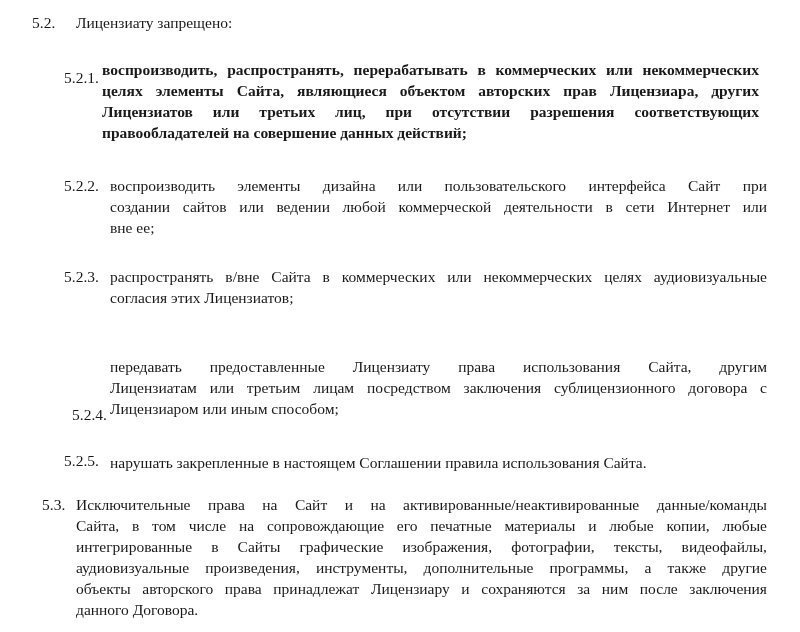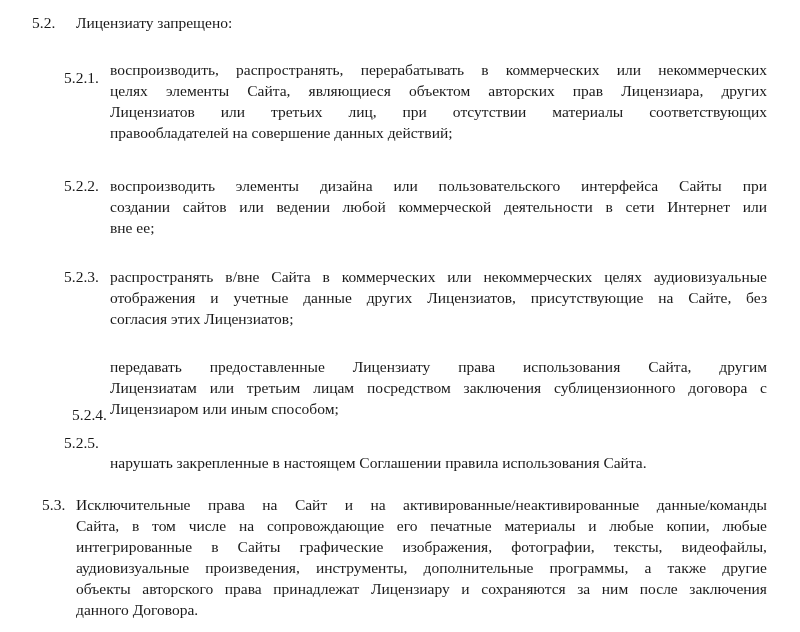--- a/index.html
+++ b/index.html
@@ -11,49 +11,48 @@
   .para .ln.last { text-align-last:left; }
   .num { position:absolute; line-height:21px; }
 </style>
 </head>
 <body>
 
 <div class="num" style="left:32px; top:12px;">5.2.</div>
 <div class="line" style="left:76px; top:12px; line-height:21px;">Лицензиату запрещено:</div>
 
 <div class="num" style="left:64px; top:59px;margin-top:8px;">5.2.1.</div>
-<div class="para" style="left:110px; top:59px; width:657px;">
+<div class="para" style="left:102px; top:59px; width:657px;font-weight:bold;">
   <span class="ln">воспроизводить, распространять, перерабатывать в коммерческих или некоммерческих</span>
   <span class="ln">целях элементы Сайта, являющиеся объектом авторских прав Лицензиара, других</span>
-  <span class="ln">Лицензиатов или третьих лиц, при отсутствии материалы соответствующих</span>
+  <span class="ln">Лицензиатов или третьих лиц, при отсутствии разрешения соответствующих</span>
   <span class="ln last">правообладателей на совершение данных действий;</span>
 </div>
 
 <div class="num" style="left:64px; top:175px;">5.2.2.</div>
 <div class="para" style="left:110px; top:175px; width:657px;">
-  <span class="ln">воспроизводить элементы дизайна или пользовательского интерфейса Сайты при</span>
+  <span class="ln">воспроизводить элементы дизайна или пользовательского интерфейса Сайт при</span>
   <span class="ln">создании сайтов или ведении любой коммерческой деятельности в сети Интернет или</span>
   <span class="ln last">вне ее;</span>
 </div>
 
 <div class="num" style="left:64px; top:266px;">5.2.3.</div>
 <div class="para" style="left:110px; top:266px; width:657px;">
   <span class="ln">распространять в/вне Сайта в коммерческих или некоммерческих целях аудиовизуальные</span>
-  <span class="ln">отображения и учетные данные других Лицензиатов, присутствующие на Сайте, без</span>
   <span class="ln last">согласия этих Лицензиатов;</span>
 </div>
 
 <div class="num" style="left:72px; top:356px;margin-top:48px;">5.2.4.</div>
 <div class="para" style="left:110px; top:356px; width:657px;">
   <span class="ln">передавать предоставленные Лицензиату права использования Сайта, другим</span>
   <span class="ln">Лицензиатам или третьим лицам посредством заключения сублицензионного договора с</span>
   <span class="ln last">Лицензиаром или иным способом;</span>
 </div>
 
-<div class="num" style="left:64px; top:432px;">5.2.5.</div>
+<div class="num" style="left:64px; top:450px;">5.2.5.</div>
 <div class="para" style="left:110px; top:452px; width:657px;">
   <span class="ln last">нарушать закрепленные в настоящем Соглашении правила использования Сайта.</span>
 </div>
 
 <div class="num" style="left:42px; top:494px;">5.3.</div>
 <div class="para" style="left:76px; top:494px; width:691px;">
   <span class="ln">Исключительные права на Сайт и на активированные/неактивированные данные/команды</span>
   <span class="ln">Сайта, в том числе на сопровождающие его печатные материалы и любые копии, любые</span>
   <span class="ln">интегрированные в Сайты графические изображения, фотографии, тексты, видеофайлы,</span>
   <span class="ln">аудиовизуальные произведения, инструменты, дополнительные программы, а также другие</span>

